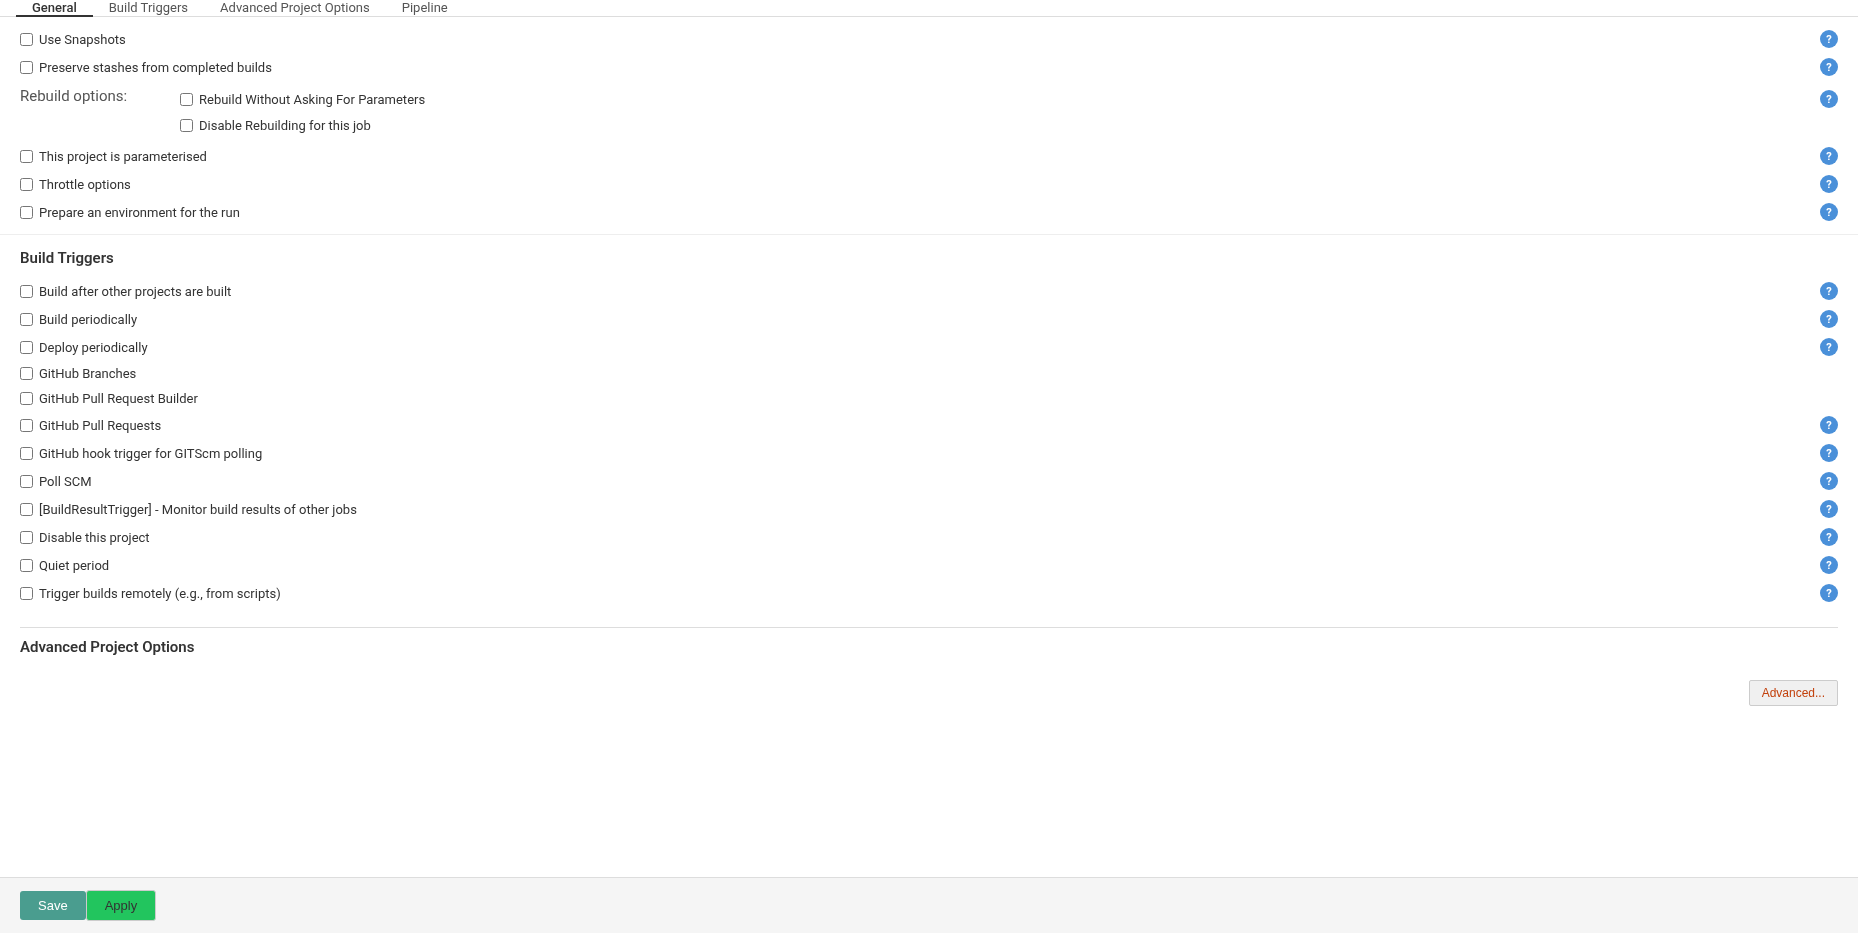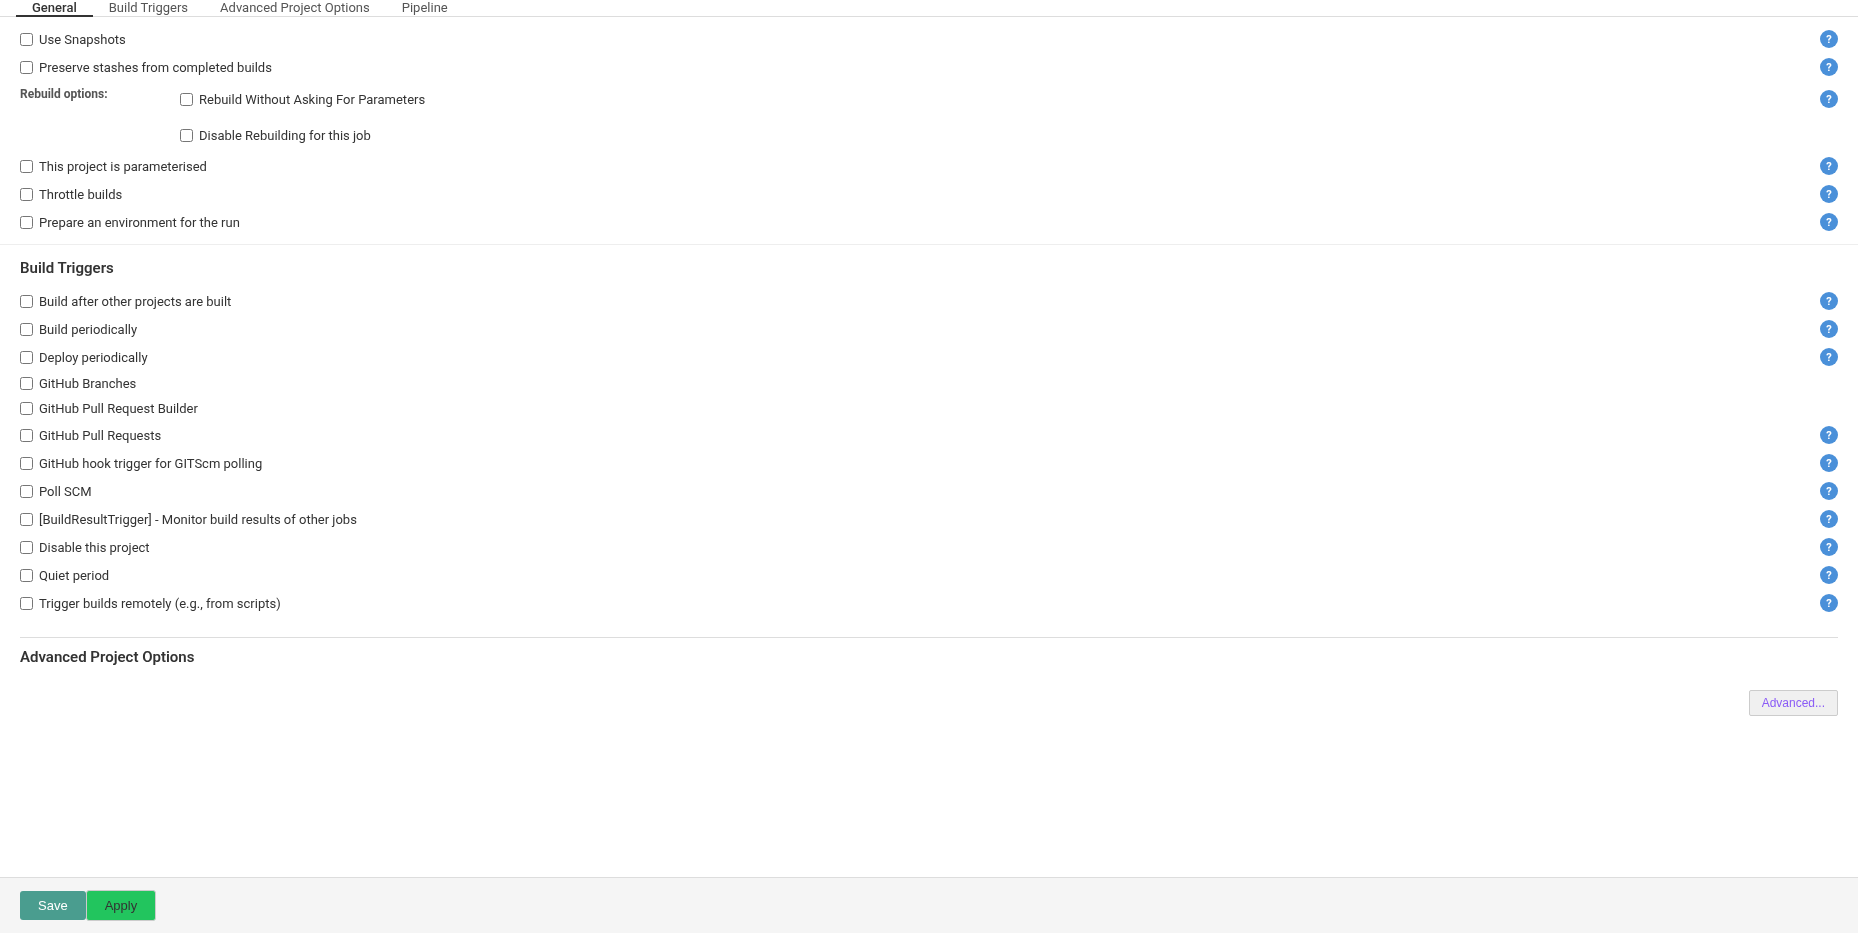--- a/index.html
+++ b/index.html
@@ -77,27 +77,25 @@
     }
     .rebuild-options-row {
       display: flex;
       align-items: flex-start;
       padding: 4px 0;
     }
     .rebuild-label {
       min-width: 160px;
       color: #555;
       padding-top: 2px;
-      font-size: 12px;
-      font-weight: bold;
+      font-size: 15px;
     }
     .rebuild-checkboxes {
       display: flex;
       flex-direction: column;
-      gap: 10px;
       flex: 1;
     }
     .section-title {
       font-size: 15px;
       font-weight: 600;
       color: #333;
       padding: 14px 20px 10px 20px;
     }
     .build-triggers-section {
       padding: 0 20px 10px 20px;
@@ -111,21 +109,21 @@
       color: #333;
       padding: 10px 0 16px 0;
     }
     .advanced-btn {
       background: #f0f0f0;
       border: 1px solid #ccc;
       padding: 5px 12px;
       font-size: 12px;
       cursor: pointer;
       border-radius: 2px;
-      color: #8b5cf6;
+      color: #c2410c;
     }
     .advanced-btn-row {
       display: flex;
       justify-content: flex-end;
       padding: 8px 0;
     }
     .footer-bar {
       background: #f5f5f5;
       border-top: 1px solid #ddd;
       padding: 12px 20px;
@@ -224,21 +222,21 @@
             <span>This project is parameterised</span>
           </label>
         </div>
         <div class="help-icon">?</div>
       </div>
 
       <div class="row-with-help">
         <div class="row-left">
           <label class="checkbox-label">
             <input type="checkbox" style="">
-            <span>Throttle builds</span>
+            <span>Throttle options</span>
           </label>
         </div>
         <div class="help-icon">?</div>
       </div>
 
       <div class="row-with-help">
         <div class="row-left">
           <label class="checkbox-label">
             <input type="checkbox" style="">
             <span>Prepare an environment for the run</span>

